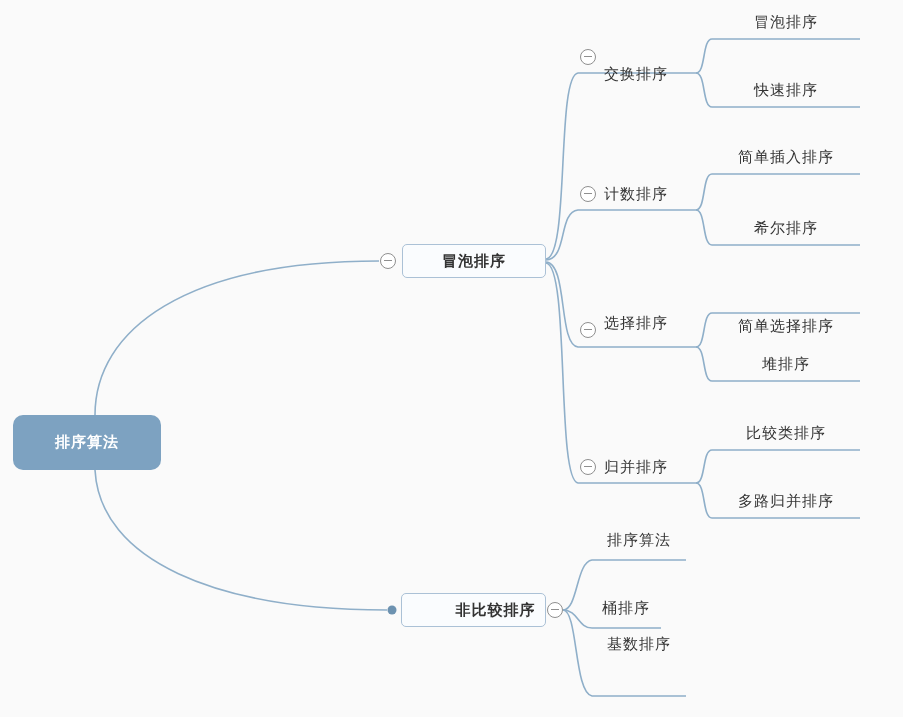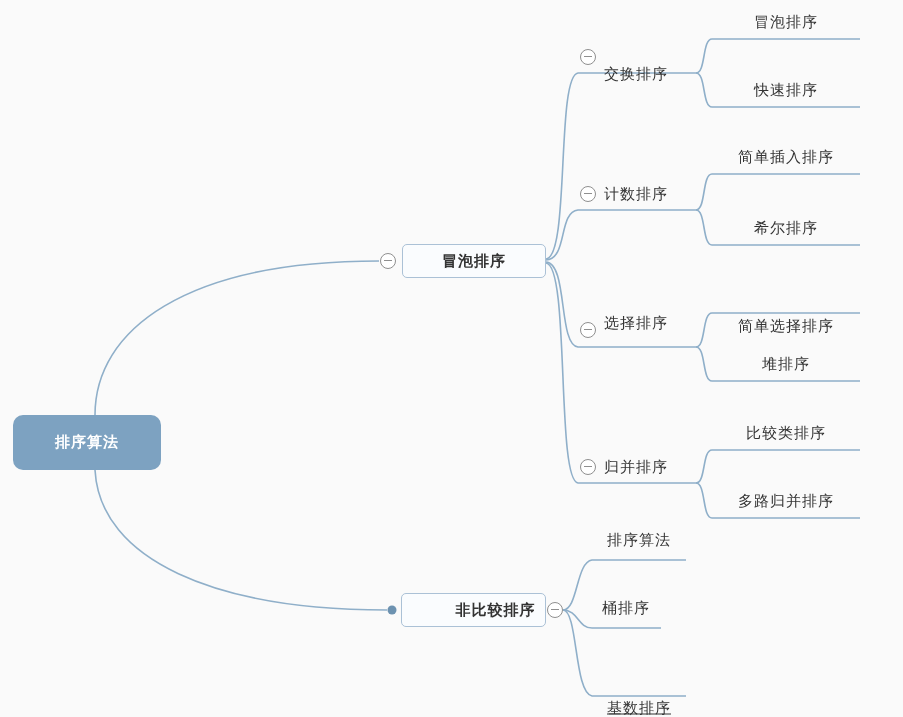--- a/index.html
+++ b/index.html
@@ -109,15 +109,15 @@
   <div class="topic-label leaf" style="left:786px;top:228px;">希尔排序</div>
 
   <div class="topic-label leaf" style="left:786px;top:296px;margin-top:30px;">简单选择排序</div>
   <div class="topic-label leaf" style="left:786px;top:364px;">堆排序</div>
 
   <div class="topic-label leaf" style="left:786px;top:433px;">比较类排序</div>
   <div class="topic-label leaf" style="left:786px;top:501px;">多路归并排序</div>
 
   <div class="topic-label leaf" style="left:639px;top:540px;">排序算法</div>
   <div class="topic-label leaf" style="left:626px;top:608px;">桶排序</div>
-  <div class="topic-label leaf" style="left:639px;top:708px;text-decoration:underline;">基数排序</div>
+  <div class="topic-label leaf" style="left:639px;top:644px;">基数排序</div>
 
 </div>
 
 </body></html>

